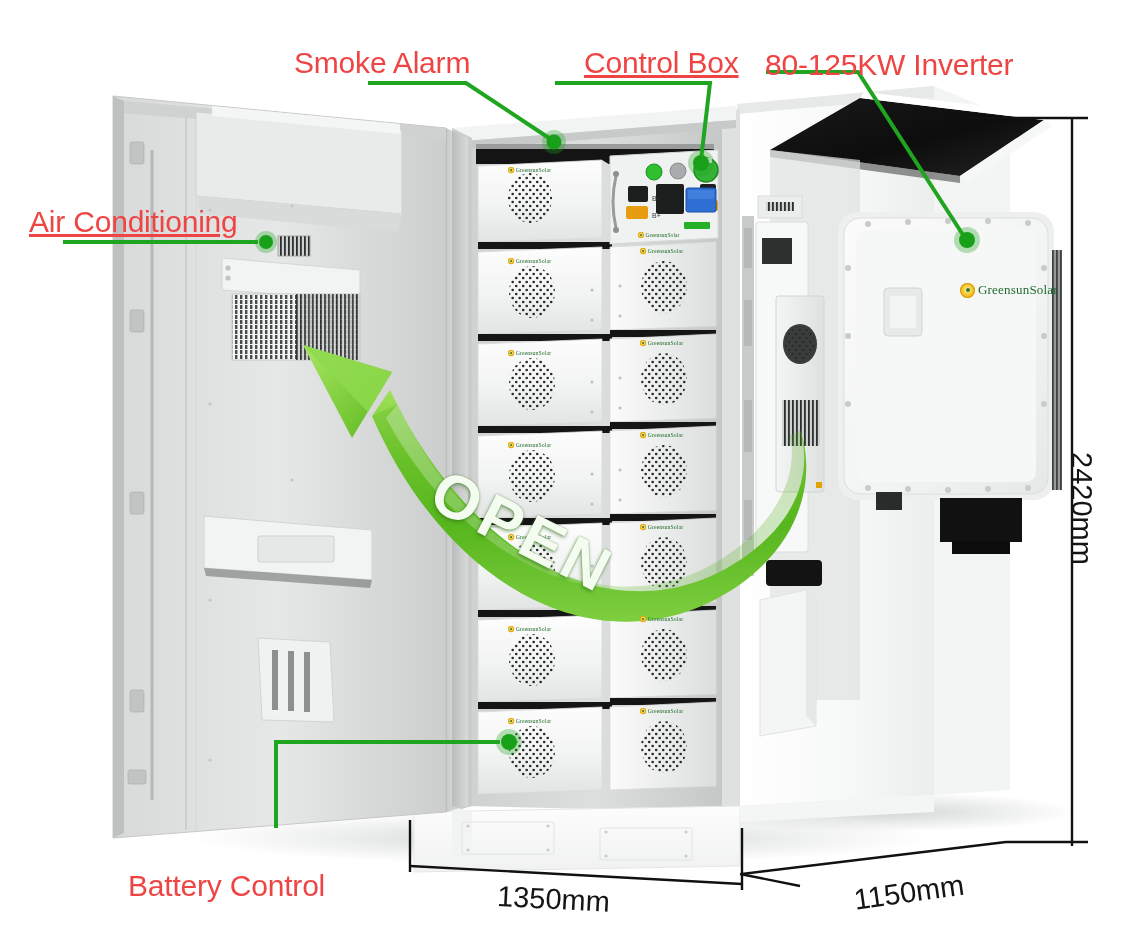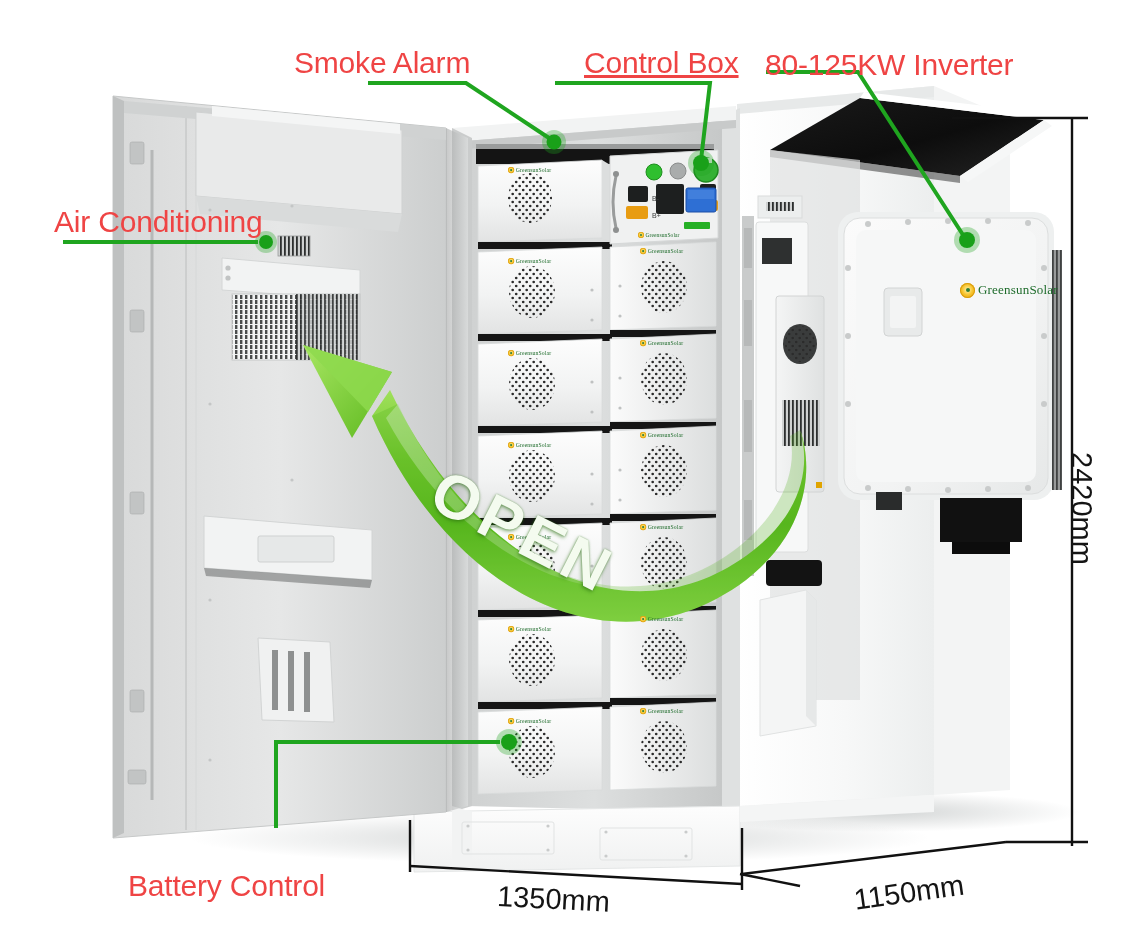--- a/index.html
+++ b/index.html
@@ -542,21 +542,21 @@
 
       <path d="M742,874 L1006,842"></path>
       <path d="M740,874 L800,886"></path>
 
       <path d="M1072,118 L1072,846"></path>
       <path d="M952,118 L1088,118"></path>
       <path d="M1006,842 L1088,842"></path>
     </g>
   </svg>
 
-  <div class="calloutText" style="left:54px; top:205px;">Air Conditioning</div>
+  <div class="calloutText" style="left:29px; top:205px;text-decoration:underline;">Air Conditioning</div>
 
   <div class="calloutText" style="left:294px; top:46px;">Smoke Alarm</div>
 
   <div class="calloutText" style="left:584px; top:46px;text-decoration:underline;">Control Box</div>
 
   <div class="calloutText" style="left:765px; top:36px;margin-top:12px;">80-125KW Inverter</div>
 
   <div class="calloutText" style="left:128px; top:834px;"><br><span>Battery Control</span></div>
 
   <div class="dimText" style="left:498px; top:880px; transform:rotate(3deg); transform-origin:0 0;">1350mm</div>

